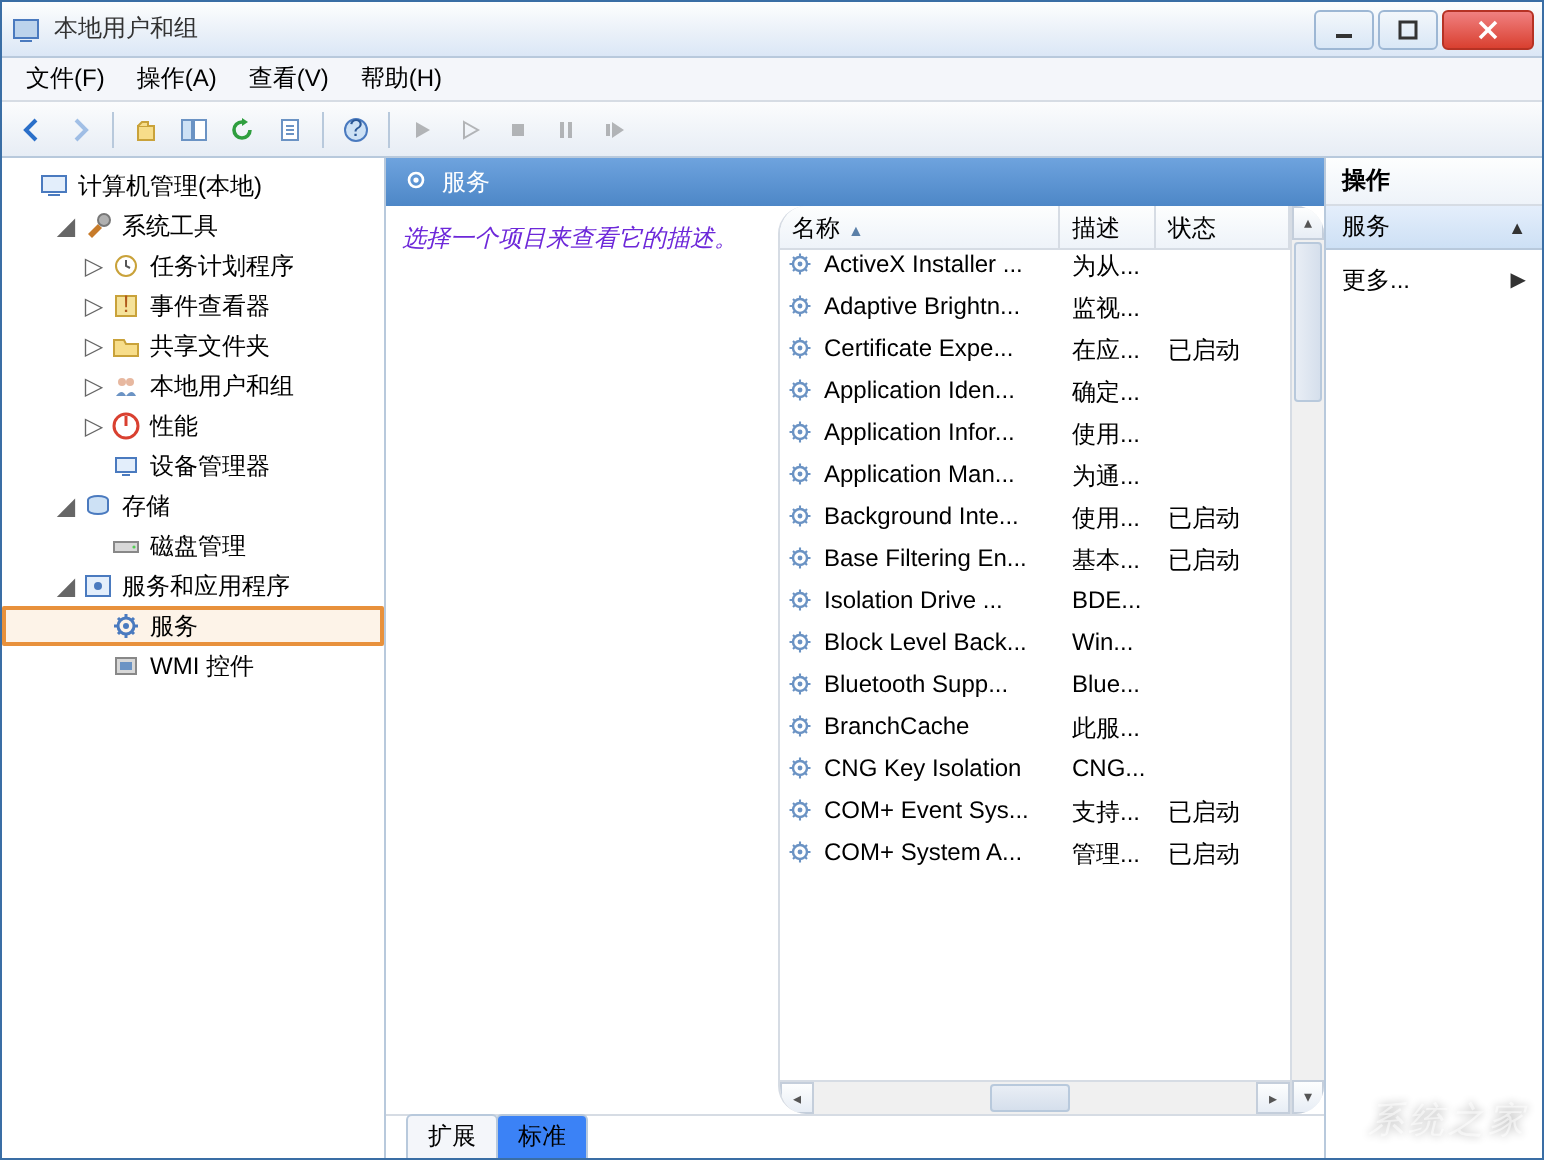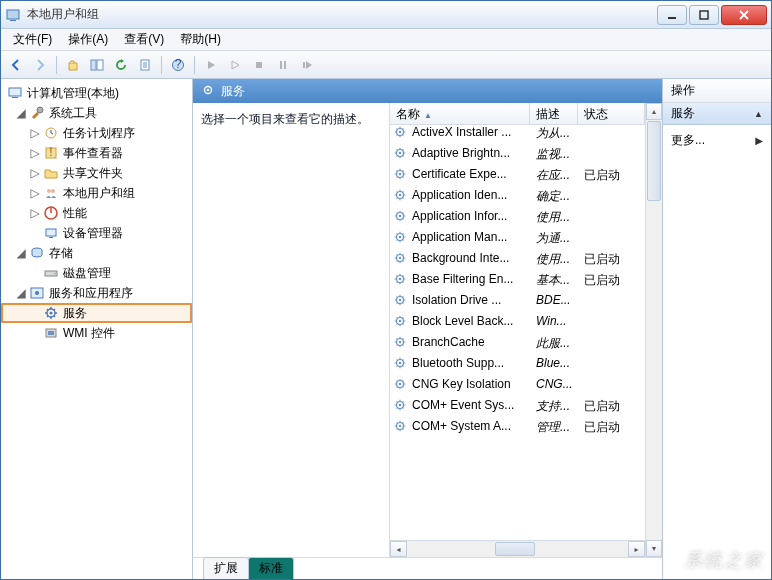--- a/index.html
+++ b/index.html
@@ -19,55 +19,55 @@
 
 .toolbar { height: 28px; display: flex; align-items: center; padding: 0 4px; background: linear-gradient(#fbfcfd, #e7edf5); border-bottom: 1px solid #b8c9dc; gap: 2px; }
 .tbtn { width: 22px; height: 22px; display: flex; align-items: center; justify-content: center; border: 1px solid transparent; border-radius: 2px; cursor: pointer; }
 .tbtn.disabled { opacity: 0.4; cursor: default; }
 .tsep { width: 1px; height: 18px; background: #b8c9dc; margin: 0 3px; }
 
 .body { flex: 1; display: flex; overflow: hidden; }
 .leftpane { width: 192px; border-right: 1px solid #b8c9dc; background: #fff; overflow: auto; padding: 4px 0; }
 .tree { list-style: none; }
 .tree li { white-space: nowrap; }
-.treerow { display: flex; align-items: center; height: 20px; padding-left: 4px; cursor: pointer; }
+.treerow { display: flex; align-items: center; height: 20px; padding-left: 16px; cursor: pointer; }
 .treerow.selected { outline: 2px solid #e8913c; outline-offset: -2px; background: #fdf3e8; border-radius: 1px; }
 .indent { display: inline-block; }
 .twisty { width: 12px; display: inline-flex; justify-content: center; align-items: center; color: #666; }
 .ticon { width: 16px; height: 16px; margin: 0 4px 0 2px; display: inline-flex; align-items: center; justify-content: center; }
 
 .midpane { flex: 1; display: flex; flex-direction: column; border-right: 1px solid #b8c9dc; overflow: hidden; background: #fff; }
 .midheader { height: 24px; background: linear-gradient(#6ea3de, #4d87c7); color: #fff; display: flex; align-items: center; padding: 0 8px; gap: 6px; }
 .midbody { flex: 1; display: flex; overflow: hidden; }
-.descpane { width: 196px; padding: 8px; color: #0f172a; }
-.listpane { flex: 1; display: flex; border-left: 1px solid #d6dce4; overflow: hidden; }
+.descpane { width: 196px; padding: 8px; color: #6d28d9; font-style: italic; }
+.listpane { flex: 1; display: flex; border-left: 1px solid #d6dce4; overflow: hidden; border-radius: 14px; }
 .listcontent { flex: 1; display: flex; flex-direction: column; overflow: hidden; }
 .colheaders { height: 22px; display: flex; background: linear-gradient(#fdfefe, #eef3f9); border-bottom: 1px solid #d6dce4; }
 .colh { padding: 3px 6px; border-right: 1px solid #d6dce4; position: relative; }
 .colh.sort::after { content: "▲"; font-size: 8px; color: #5a7fa8; margin-left: 4px; }
 .listrows { flex: 1; overflow: hidden; }
 .svc { height: 21px; display: flex; align-items: flex-start; }
 .svc .svicon { width: 16px; margin: 0 3px; }
 .svc .c1 { width: 124px; overflow: hidden; text-overflow: ellipsis; white-space: nowrap; padding-right: 4px; }
-.svc .c2 { width: 48px; overflow: hidden; white-space: nowrap; padding-right: 4px; font-style: italic; }
+.svc .c2 { width: 48px; overflow: hidden; white-space: nowrap; padding-right: 4px; }
 .svc .c3 { width: 44px; overflow: hidden; white-space: nowrap; }
 .vscroll { width: 17px; background: #f0f0f0; border-left: 1px solid #d6dce4; display: flex; flex-direction: column; }
 .vsbtn { height: 17px; background: linear-gradient(#fdfefe, #e7edf5); border: 1px solid #c4cedb; display: flex; align-items: center; justify-content: center; font-size: 8px; color: #555; cursor: pointer; }
 .vsthumb { margin: 1px; background: linear-gradient(90deg, #e9eef5, #d5dfec); border: 1px solid #b8c9dc; border-radius: 2px; }
 .hbar { height: 17px; display: flex; background: #f0f0f0; border-top: 1px solid #d6dce4; }
 .hsbtn { width: 17px; background: linear-gradient(#fdfefe, #e7edf5); border: 1px solid #c4cedb; display: flex; align-items: center; justify-content: center; font-size: 8px; color: #555; cursor: pointer; }
 .hstrack { flex: 1; position: relative; }
 .hsthumb { position: absolute; left: 40%; top: 1px; bottom: 1px; width: 40px; background: linear-gradient(#e9eef5, #d5dfec); border: 1px solid #b8c9dc; border-radius: 2px; }
 
 .tabs { height: 22px; display: flex; align-items: flex-end; padding-left: 10px; background: #fff; border-top: 1px solid #d6dce4; }
 .tab { padding: 2px 10px; border: 1px solid #b8c9dc; border-top-left-radius: 3px; border-top-right-radius: 3px; background: #f4f6fa; margin-right: -1px; cursor: pointer; position: relative; bottom: -1px; }
-.tab.active { background: #0f766e; border-bottom-color: #fff; }
+.tab.active { background: #3b82f6; border-bottom-color: #fff; }
 
 .rightpane { width: 108px; background: #fff; display: flex; flex-direction: column; }
-.righthead { height: 24px; background: linear-gradient(#fdfefe, #eef3f9); border-bottom: 1px solid #d6dce4; display: flex; align-items: center; padding: 0 8px; font-weight: normal; }
+.righthead { height: 24px; background: linear-gradient(#fdfefe, #eef3f9); border-bottom: 1px solid #d6dce4; display: flex; align-items: center; padding: 0 8px; font-weight: bold; }
 .ractionhead { height: 22px; background: linear-gradient(#e4eefb, #cde0f5); border-bottom: 1px solid #b8c9dc; display: flex; align-items: center; justify-content: space-between; padding: 0 8px; }
 .ractionhead .caret { font-size: 9px; color: #333; }
 .raction { height: 22px; display: flex; align-items: center; justify-content: space-between; padding: 15px 8px; cursor: pointer; }
 .raction .chev { font-size: 10px; color: #333; }
 
 .watermark { position: absolute; right: 8px; bottom: 8px; color: rgba(255,255,255,0.55); font-size: 18px; letter-spacing: 2px; pointer-events: none; text-shadow: 0 0 4px rgba(0,0,0,0.3); font-style: italic; }
 
 .gear { fill: none; stroke: #4a7abf; stroke-width: 1.5; }
 </style>
 </head>
@@ -473,32 +473,32 @@
                   <span class="c1">Block Level Back...</span>
                   <span class="c2">Win...</span>
                   <span class="c3"></span>
                 </div>
                 <div class="svc">
                   <span class="svicon"><svg width="14" height="14" viewBox="0 0 16 16">
                       <circle cx="8" cy="8" r="4" fill="none" stroke="#6b93c4" stroke-width="1.4"></circle>
                       <circle cx="8" cy="8" r="1.4" fill="#6b93c4"></circle>
                       <path d="M8 2v2M8 12v2M2 8h2M12 8h2M4 4l1.4 1.4M10.6 10.6L12 12M4 12l1.4-1.4M10.6 5.4L12 4" stroke="#6b93c4" stroke-width="1.2"></path>
                     </svg></span>
+                  <span class="c1">Bluetooth Supp...</span>
+                  <span class="c2">Blue...</span>
+                  <span class="c3"></span>
+                </div>
+                <div class="svc">
+                  <span class="svicon"><svg width="14" height="14" viewBox="0 0 16 16">
+                      <circle cx="8" cy="8" r="4" fill="none" stroke="#6b93c4" stroke-width="1.4"></circle>
+                      <circle cx="8" cy="8" r="1.4" fill="#6b93c4"></circle>
+                      <path d="M8 2v2M8 12v2M2 8h2M12 8h2M4 4l1.4 1.4M10.6 10.6L12 12M4 12l1.4-1.4M10.6 5.4L12 4" stroke="#6b93c4" stroke-width="1.2"></path>
+                    </svg></span>
                   <span class="c1">BranchCache</span>
                   <span class="c2">此服...</span>
-                  <span class="c3"></span>
-                </div>
-                <div class="svc">
-                  <span class="svicon"><svg width="14" height="14" viewBox="0 0 16 16">
-                      <circle cx="8" cy="8" r="4" fill="none" stroke="#6b93c4" stroke-width="1.4"></circle>
-                      <circle cx="8" cy="8" r="1.4" fill="#6b93c4"></circle>
-                      <path d="M8 2v2M8 12v2M2 8h2M12 8h2M4 4l1.4 1.4M10.6 10.6L12 12M4 12l1.4-1.4M10.6 5.4L12 4" stroke="#6b93c4" stroke-width="1.2"></path>
-                    </svg></span>
-                  <span class="c1">Bluetooth Supp...</span>
-                  <span class="c2">Blue...</span>
                   <span class="c3"></span>
                 </div>
                 <div class="svc">
                   <span class="svicon"><svg width="14" height="14" viewBox="0 0 16 16">
                       <circle cx="8" cy="8" r="4" fill="none" stroke="#6b93c4" stroke-width="1.4"></circle>
                       <circle cx="8" cy="8" r="1.4" fill="#6b93c4"></circle>
                       <path d="M8 2v2M8 12v2M2 8h2M12 8h2M4 4l1.4 1.4M10.6 10.6L12 12M4 12l1.4-1.4M10.6 5.4L12 4" stroke="#6b93c4" stroke-width="1.2"></path>
                     </svg></span>
                   <span class="c1">CNG Key Isolation</span>
                   <span class="c2">CNG...</span>

